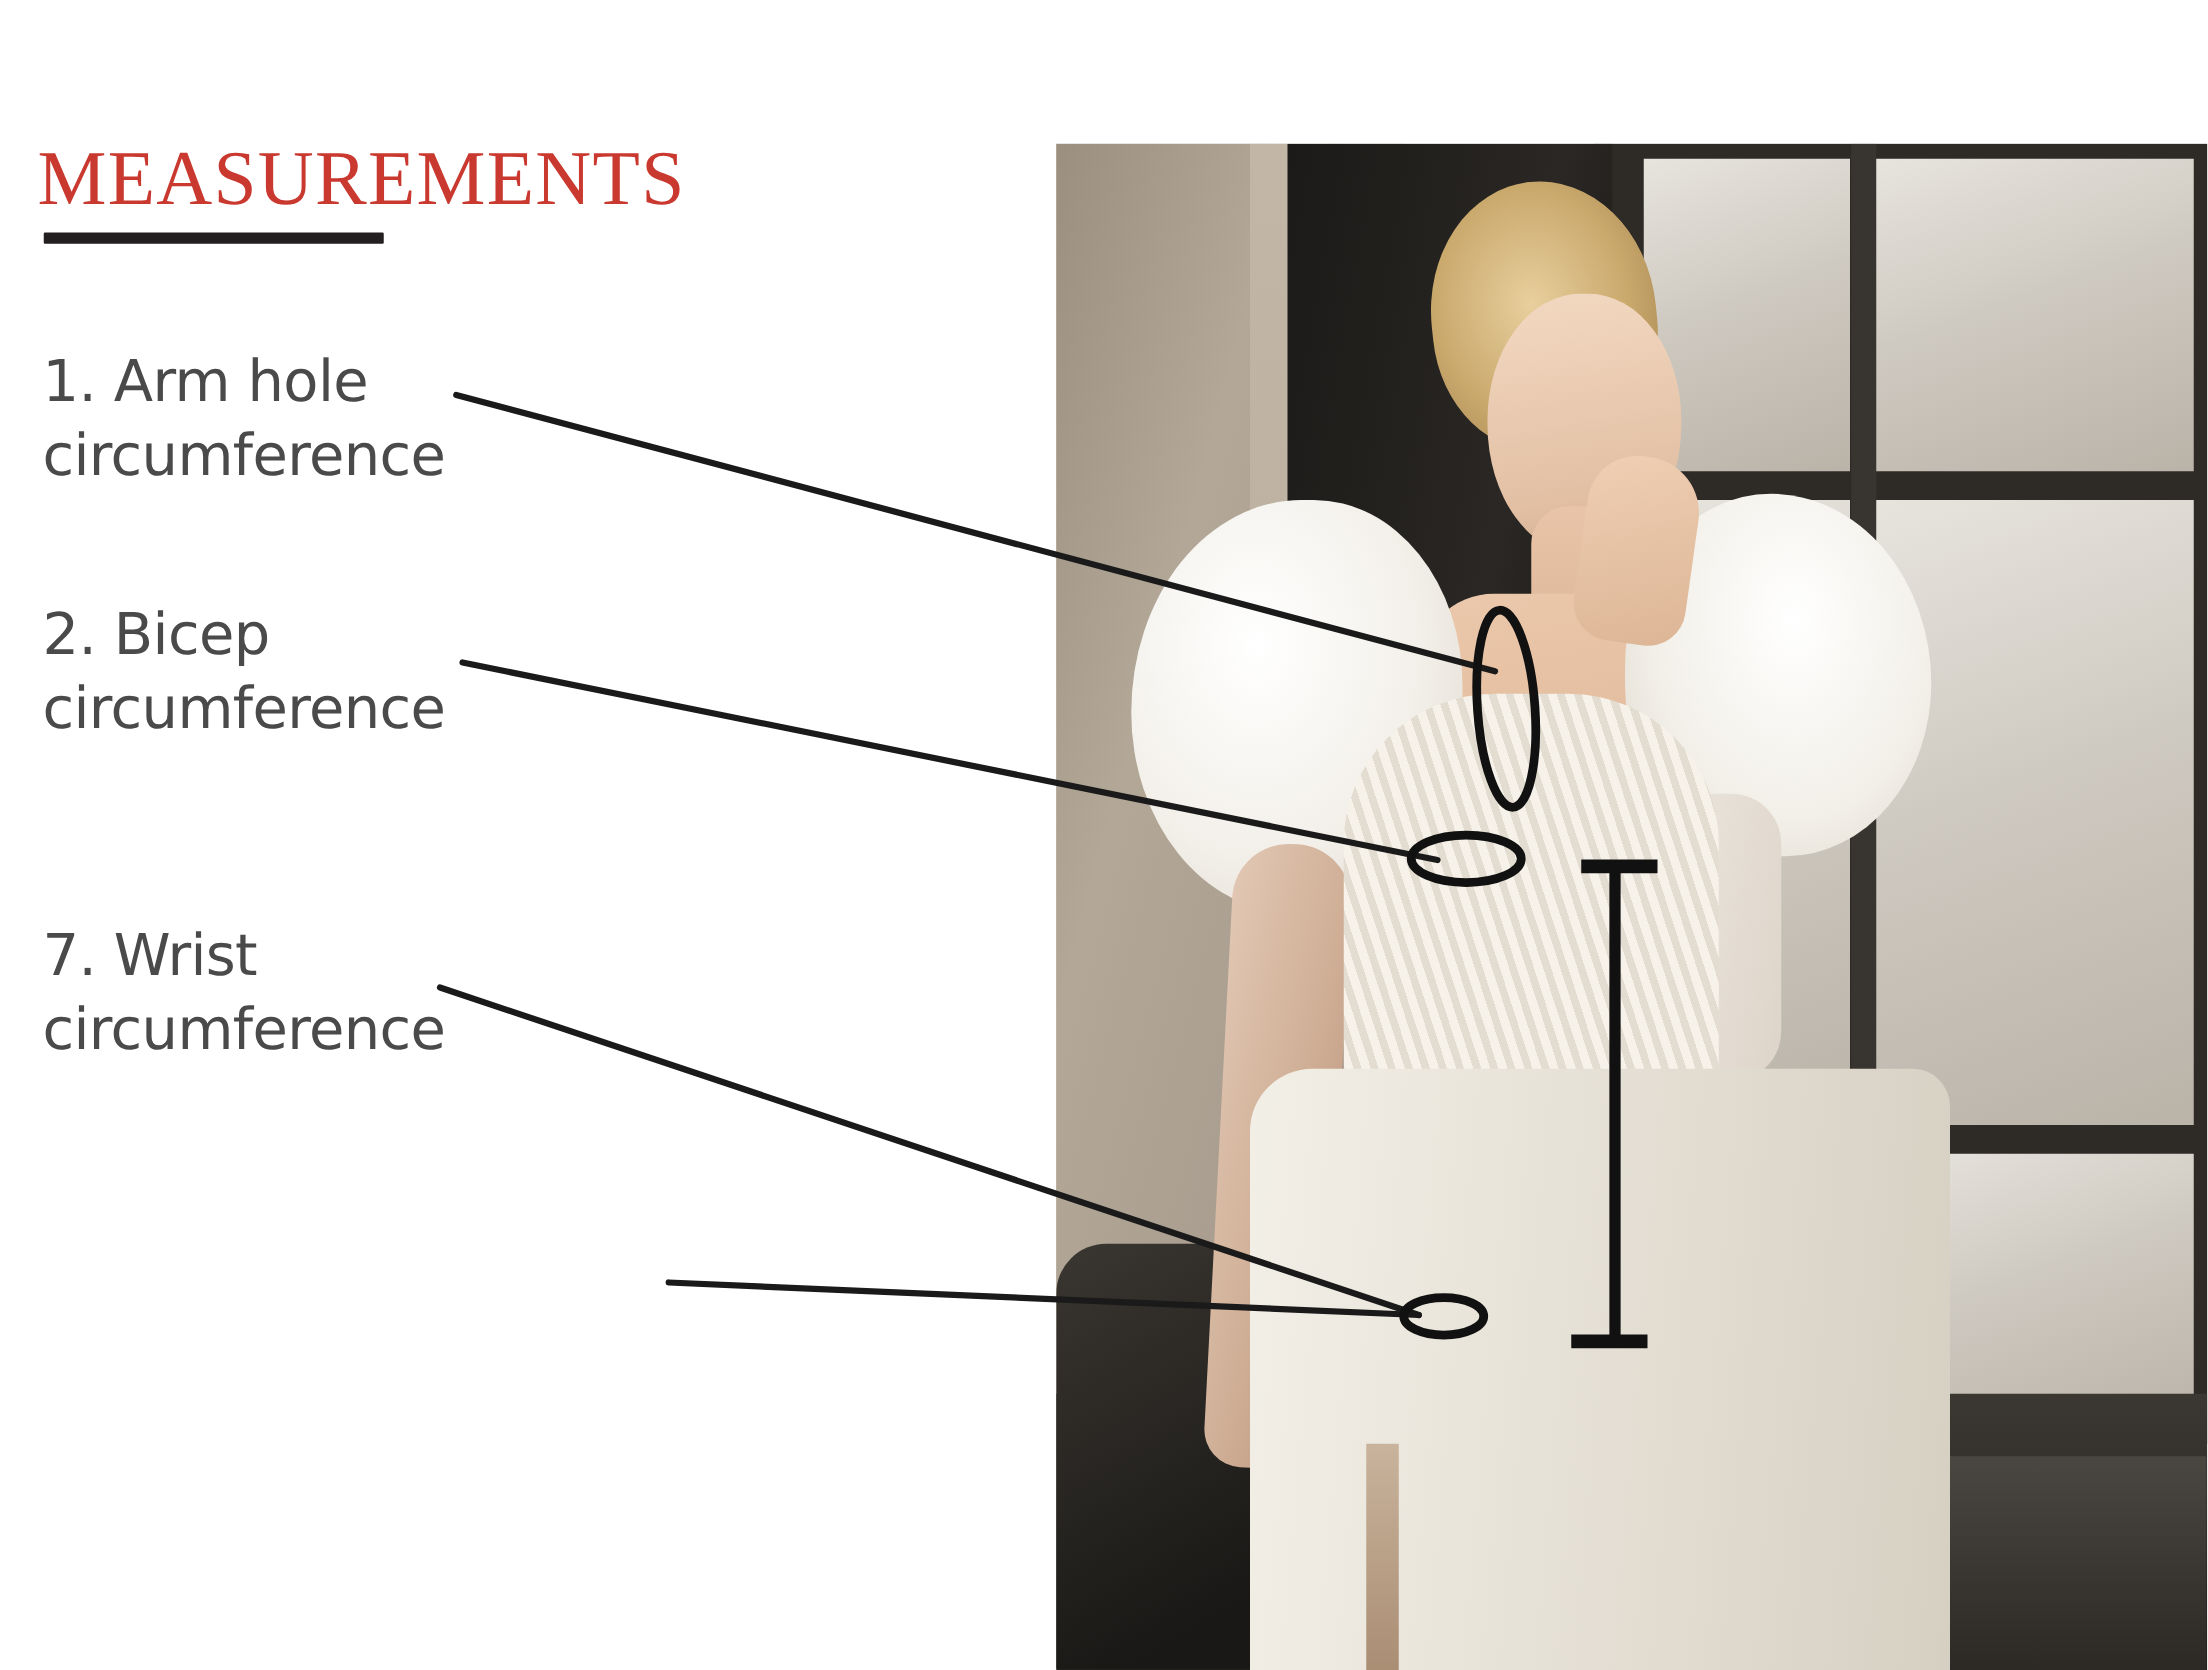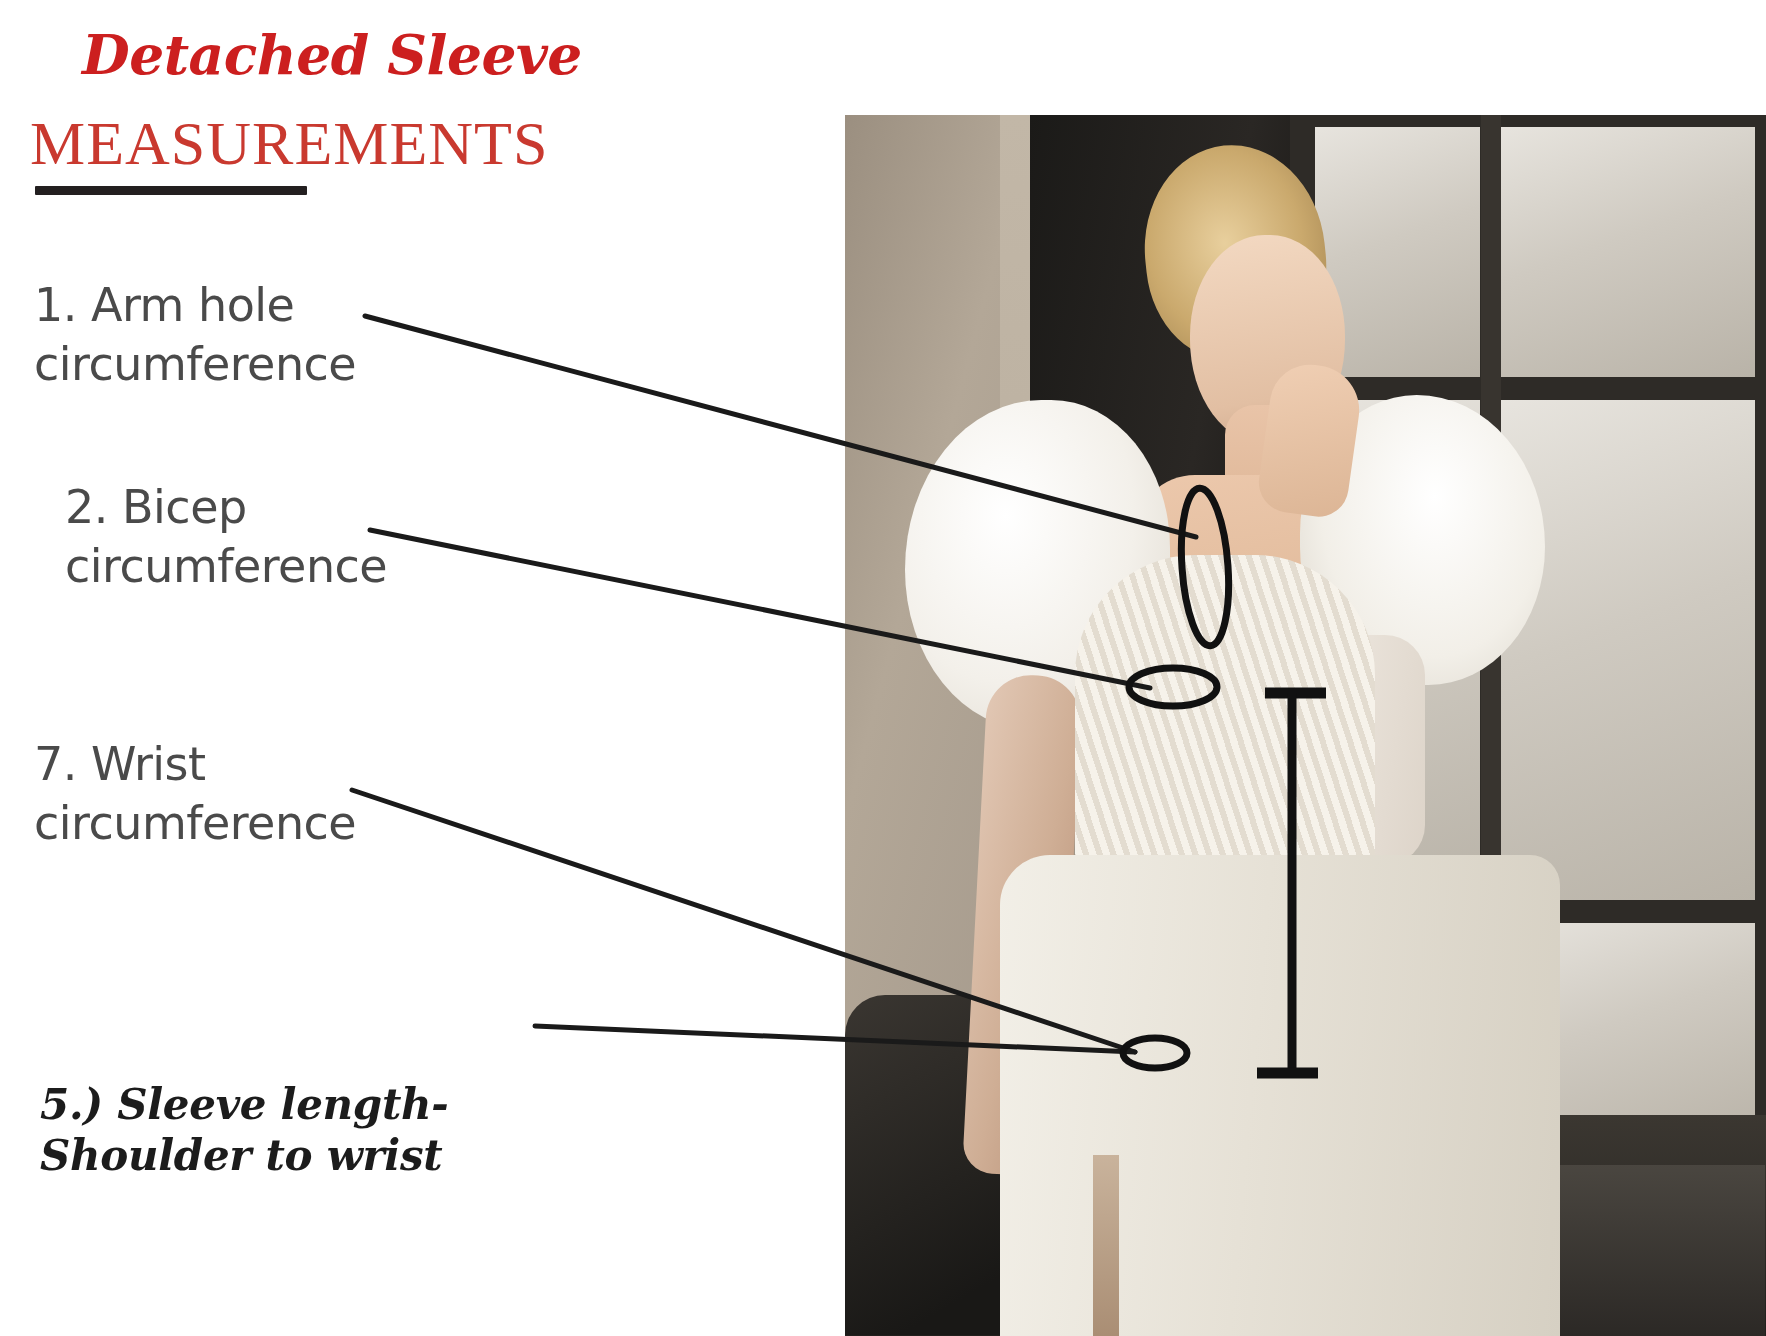--- a/index.html
+++ b/index.html
@@ -55,21 +55,21 @@
   .measure-item {
     position: absolute;
     font-family: "DejaVu Sans", sans-serif;
     font-size: 46px;
     line-height: 1.28;
     color: #4a4a4a;
     letter-spacing: -0.5px;
     white-space: pre-line;
   }
   .item-1 { left: 34px; top: 276px; }
-  .item-2 { left: 34px; top: 478px; margin-left: 31px; }
+  .item-2 { left: 34px; top: 478px; }
   .item-3 { left: 34px; top: 735px; }
   .item-4 { left: 34px; top: 980px; }
 
   .measure-item-5 {
     position: absolute;
     left: 40px;
     top: 1079px;
     font-family: "DejaVu Serif", serif;
     font-style: italic;
     font-weight: bold;
@@ -210,38 +210,35 @@
     width: 1766px;
     height: 1336px;
     pointer-events: none;
   }
 </style>
 </head>
 <body>
 
 <div id="page">
 
-  <div class="title-script">Detached Sleeve</div>
 
   <div class="title-caps">MEASUREMENTS</div>
 
   <div class="title-rule"></div>
 
   <div class="measure-item item-1">1. Arm hole
 circumference</div>
 
   <div class="measure-item item-2">2. Bicep
 circumference</div>
 
   <div class="measure-item item-3">7. Wrist
 circumference</div>
 
 
-  <div class="measure-item-5">5.) Sleeve length-
-Shoulder to wrist</div>
 
   <div class="photo">
     <div class="wall-left"></div>
     <div class="wall-mid"></div>
     <div class="wall-right"></div>
     <div class="window-frame"></div>
     <div class="pane p1"></div>
     <div class="pane p2"></div>
     <div class="pane p3"></div>
     <div class="pane p4"></div>

